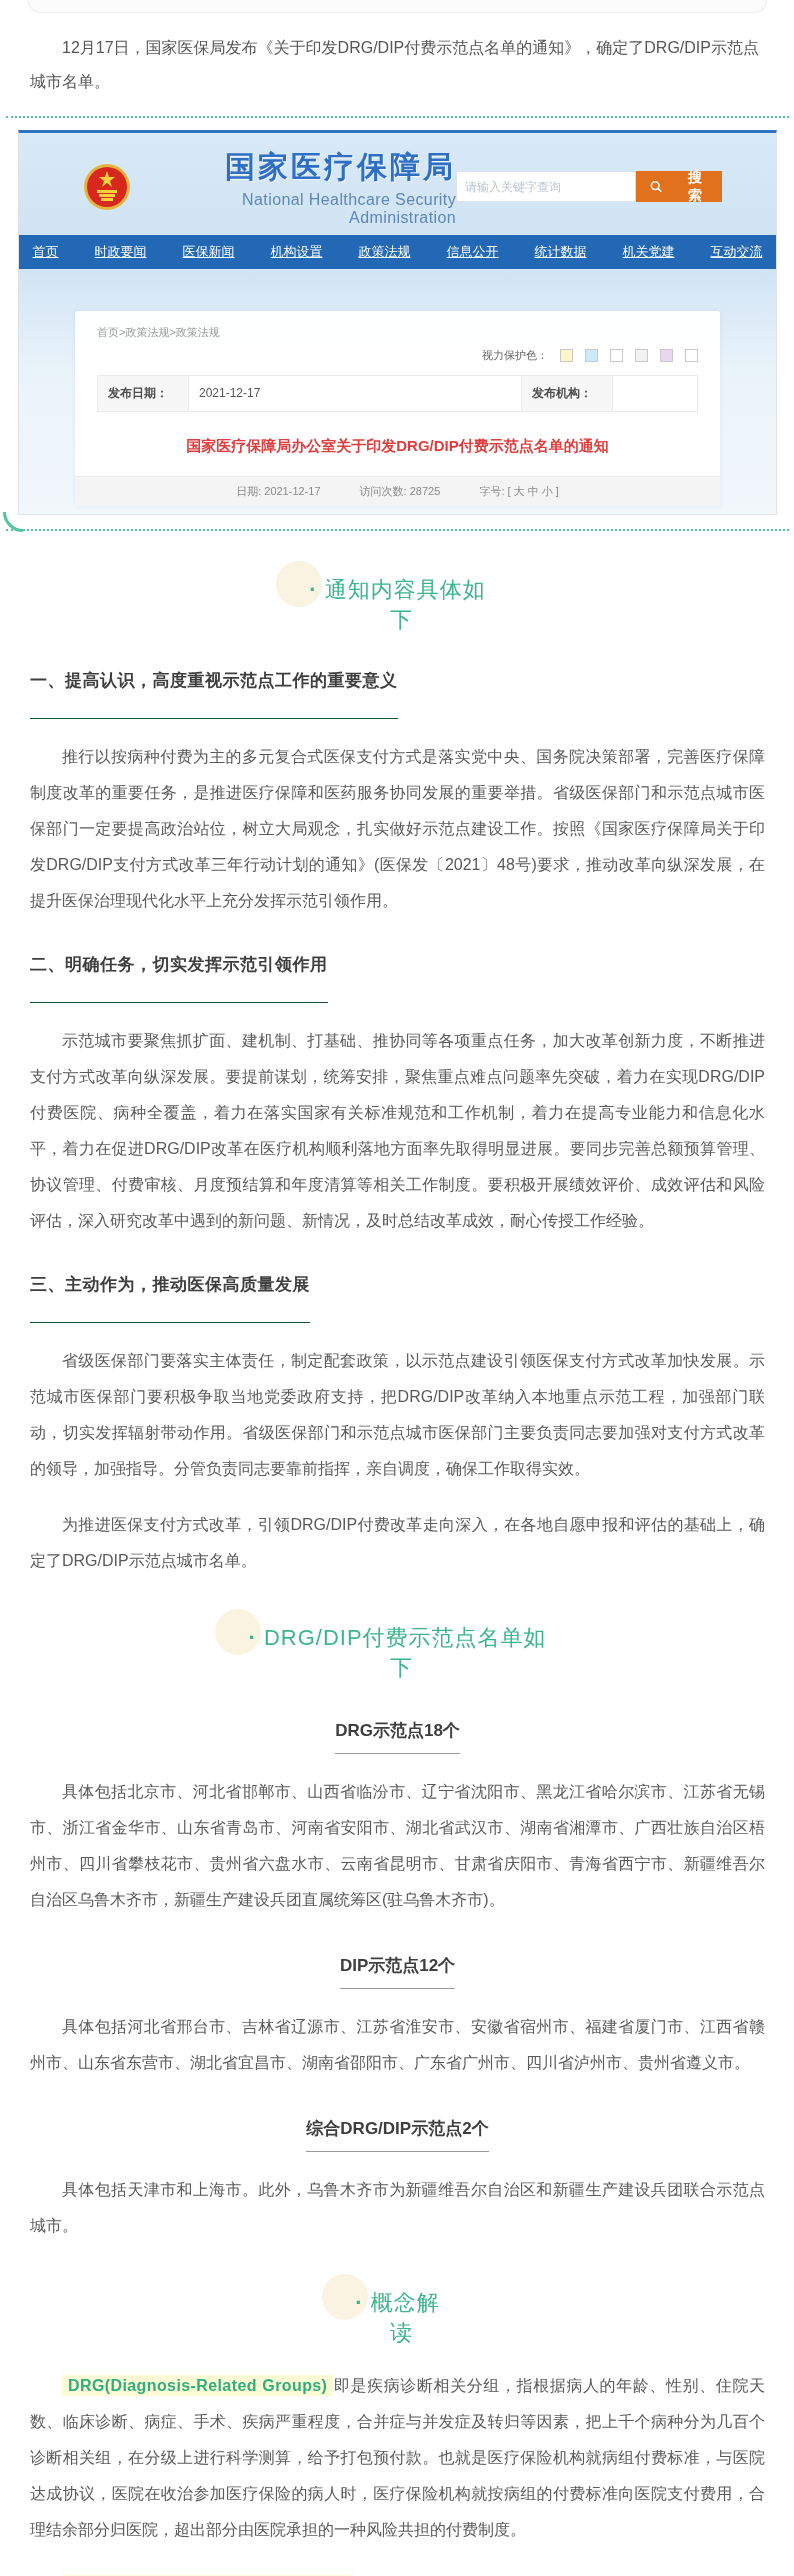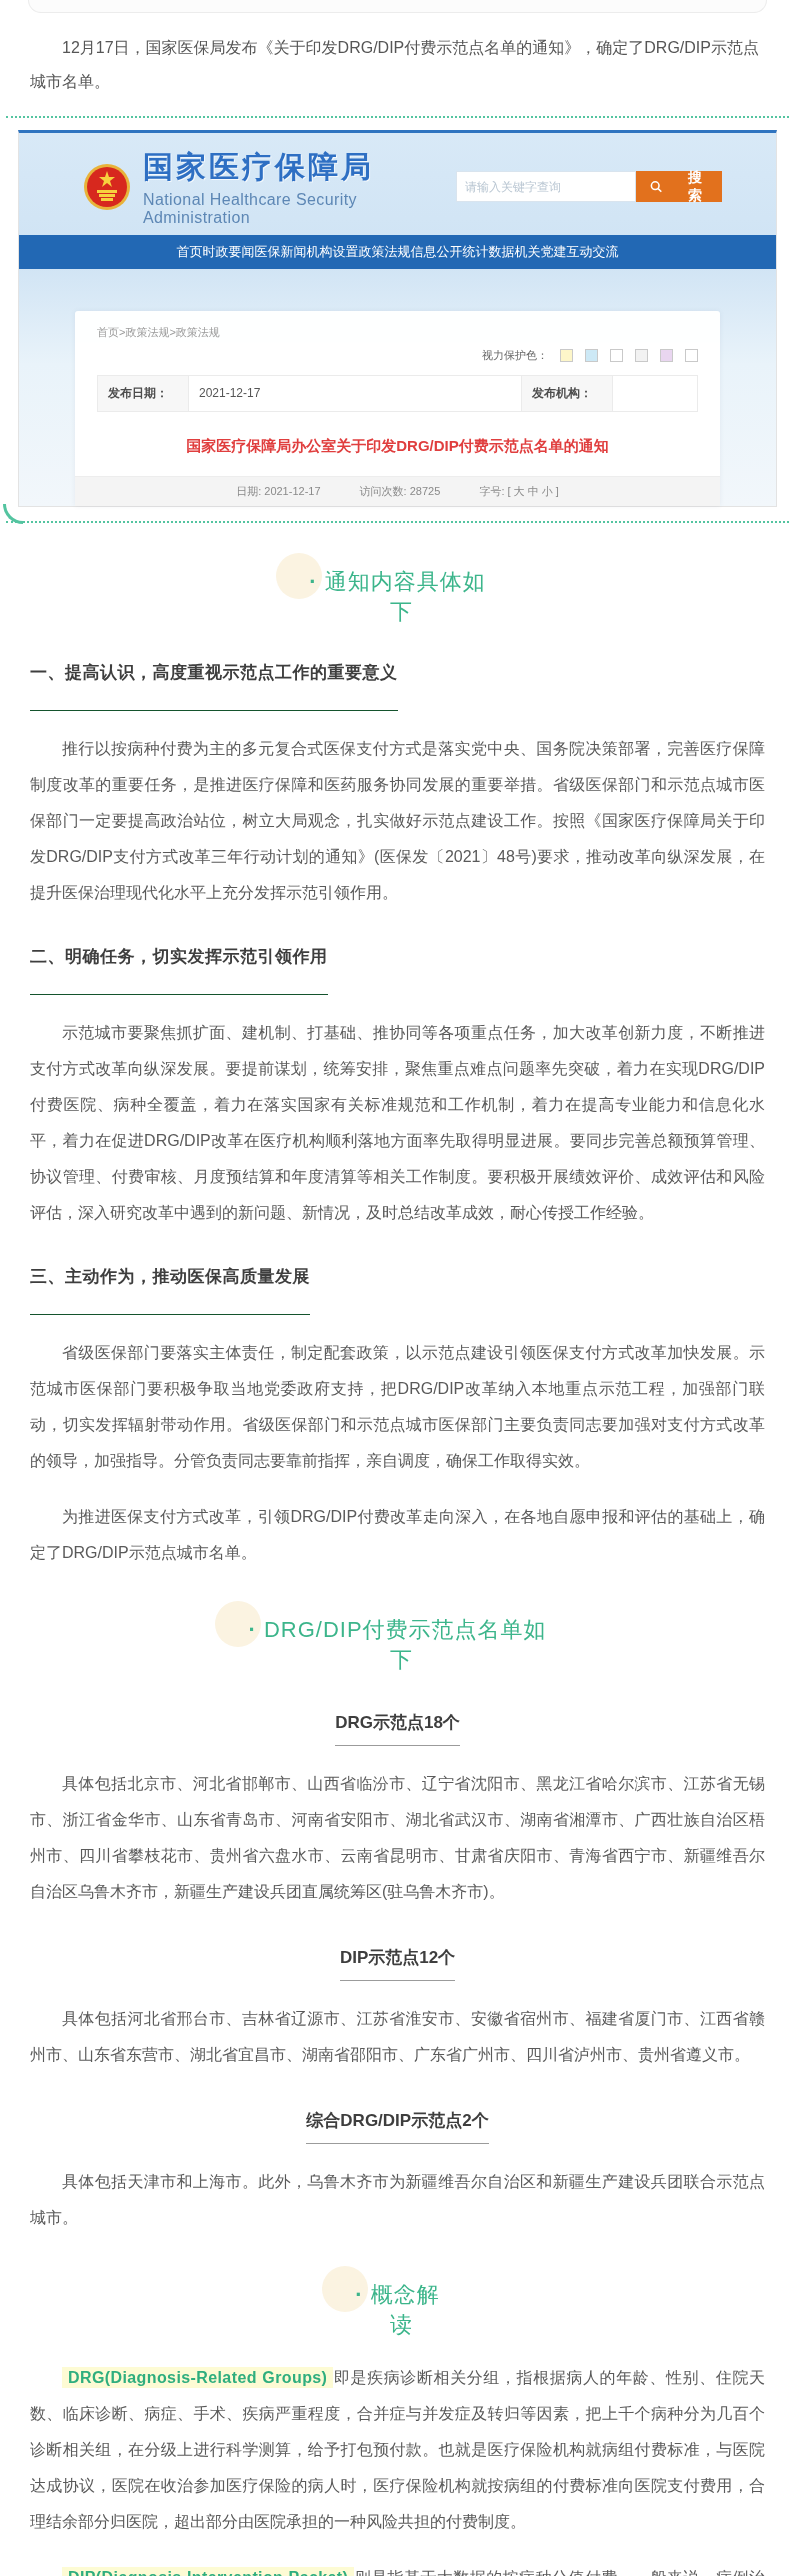--- a/index.html
+++ b/index.html
@@ -19,49 +19,49 @@
   
   .shot-wrap { margin: 12px 6px 4px; padding: 12px 4px 14px; position: relative;
     border-top: 2px dotted #54c4a0; border-bottom: 2px dotted #54c4a0; }
   .shot-arc { position: absolute; left: -3px; bottom: -3px; width: 20px; height: 20px;
     border-left: 3px solid #54c4a0; border-bottom: 3px solid #54c4a0;
     border-bottom-left-radius: 20px; }
   .gov { margin: 0 8px; border: 1px solid #e3e3e3; border-top: 3px solid #2f74c0;
     background: linear-gradient(180deg, #d8e9f7 0%, #cfe3f4 34%, #e9f3fa 62%, #f2f7fb 100%); }
   .gov-header { display: flex; align-items: center; padding: 14px 54px 8px 64px; }
   .gov-logo { width: 48px; height: 48px; flex: 0 0 auto; }
-  .gov-titles { margin-left: 12px; }
+  .gov-titles { margin-left: 12px; text-align: right; }
   .gov-cn { font-size: 30px; font-weight: bold; color: #2e6fc3; letter-spacing: 3px;
     font-family: "Liberation Serif", "DejaVu Serif", serif;
     text-shadow: 1px 1px 0 rgba(255,255,255,.7); }
   .gov-en { font-size: 16px; color: #5d87b5; margin-top: 3px; letter-spacing: 0.4px; }
   .gov-search { margin-left: auto; display: flex; align-items: center; }
   .gov-search input { width: 187px; height: 31px; border: 1px solid #d9e4ee;
     background: #fff; padding: 0 8px; font-size: 12px; color: #555; outline: none; }
   .gov-search input::placeholder { color: #b9c6d2; }
   .gov-search button { height: 31px; padding: 0 14px; border: none; background: #e2711d;
     color: #fff; font-size: 14px; font-weight: bold; display: flex; align-items: center;
     gap: 20px; cursor: pointer; }
-  .gov-nav { background: #2268b4; display: flex; justify-content: center; 
-    padding: 8px 0; font-size: 13px; color: #fff; }
+  .gov-nav { background: #2268b4; display: flex; justify-content: center; gap: 36px;
+    padding: 8px 0; font-size: 13px; color: #fff; text-decoration: underline; }
   .gov-nav span { cursor: pointer; white-space: nowrap; }
   .gov-hero { height: 42px; }
   .gov-card { margin: 0 56px; background: rgba(255,255,255,.97); border-radius: 3px 3px 0 0;
     padding: 14px 22px 0; box-shadow: 0 0 5px rgba(60,90,120,.08); }
   .crumb { font-size: 11px; color: #9a9a9a; cursor: pointer; }
   .eye-row { display: flex; justify-content: flex-end; align-items: center; gap: 12px;
     font-size: 11px; color: #666; margin: 8px 0 12px; }
   .swatch { width: 13px; height: 13px; border: 1px solid #c9c9c9; display: inline-block; cursor: pointer; }
   table.meta { width: 100%; border-collapse: collapse; font-size: 12px; color: #555; }
   table.meta td { border: 1px solid #ebebeb; padding: 9px 10px; }
   table.meta td.lbl { background: #f7f7f7; width: 91px; color: #4d4d4d; font-weight: bold; white-space: nowrap; }
   .doc-title { color: #e03e3e; font-weight: bold; text-align: center; font-size: 15px;
     margin: 22px 26px 18px; line-height: 1.6; }
   .infobar { background: #f4f4f4; border-top: 1px solid #ededed; text-align: center;
-    font-size: 11px; color: #8a8a8a; padding: 7px 0; margin: 0 -22px; }
+    font-size: 11px; color: #8a8a8a; padding: 7px 0; margin: 8px -22px; }
   .infobar span { margin: 0 18px; }
 
   
   .green-head { margin: 36px 0 4px; text-align: center; font-size: 22px; color: #3cb58b; }
   .gh-inner { display: inline-block; position: relative; padding: 8px 2px 0; }
   .gh-inner::before { content: ""; position: absolute; left: -24px; top: -6px; width: 46px;
     height: 46px; border-radius: 50%; background: #fbf3e1; z-index: 0; }
   .gh-bullet::before { content: "· "; font-weight: bold; }
   .gh-text { position: relative; z-index: 1; letter-spacing: 1px; }
   .gh-line { width: 66px; border-bottom: 3px solid #f0ae62; margin: 5px -8px 0 auto; position: relative; z-index: 1; }

